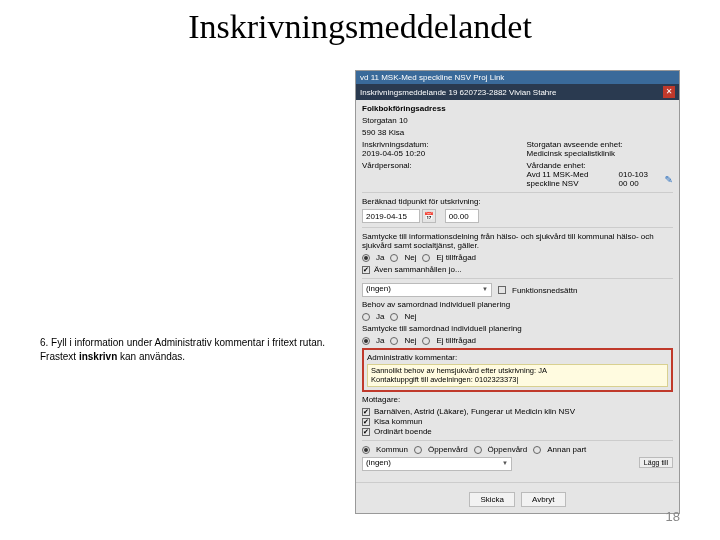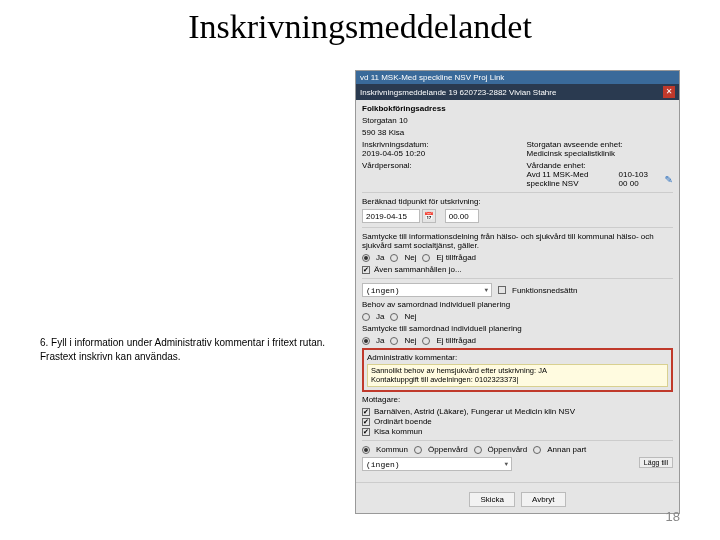--- a/index.html
+++ b/index.html
@@ -1,34 +1,34 @@
 <!DOCTYPE html>
 <html><head>
 <meta charset="utf-8">
 <style>
   * { box-sizing: border-box; margin: 0; padding: 0; }
   body { width: 720px; height: 540px; font-family: Arial, sans-serif; background: #fff; position: relative; }
   .slide-title { font-family: "Times New Roman", serif; font-size: 34px; text-align: center; padding-top: 8px; }
   .instr { position: absolute; left: 40px; top: 336px; font-size: 10px; line-height: 1.35; width: 290px; }
-  .instr b { font-weight: normal; }
+  .instr b { font-weight: bold; }
   .app-window { position: absolute; right: 40px; top: 70px; width: 325px; border: 1px solid #999; font-size: 8px; background: #e5e5e5; }
   .titlebar { background: #3a6a9a; color: #fff; padding: 2px 4px; font-size: 8px; }
   .panel-hdr { background: #2a3a50; color: #fff; padding: 2px 4px; display: flex; justify-content: space-between; align-items: center; }
   .close-x { background: #c0392b; color: #fff; width: 12px; height: 12px; text-align: center; line-height: 12px; font-size: 8px; }
   .panel-body { padding: 4px 6px; }
   .lbl-bold { font-weight: bold; font-size: 8px; }
   .txt { font-size: 8px; }
   .row { margin-bottom: 3px; }
   .row2col { display: flex; gap: 18px; margin-bottom: 3px; }
   .col { flex: 1; }
   hr.sep { border: none; border-top: 1px solid #ccc; margin: 4px 0; }
   .fld { display: inline-block; border: 1px solid #bbb; background: #fff; padding: 1px 3px; font-size: 8px; height: 14px; line-height: 12px; }
   .fld.date { width: 58px; }
   .fld.time { width: 34px; }
-  .fld.sel { width: 130px; display: inline-flex; align-items: flex-start; justify-content: space-between; font-family: Liberation Mono, monospace; }
+  .fld.sel { width: 130px; display: inline-flex; align-items: flex-end; justify-content: space-between; }
   .fld.sel-wide { width: 150px; }
   .fld .tri { font-size: 6px; color: #555; }
   .cal-icn { display: inline-flex; width: 14px; height: 14px; border: 1px solid #bbb; align-items: center; justify-content: center; font-size: 8px; vertical-align: top; }
   .radio-row { display: flex; gap: 6px; align-items: center; font-size: 8px; margin: 2px 0 3px 0; }
   .radio { width: 8px; height: 8px; border: 1px solid #666; border-radius: 50%; display: inline-flex; align-items: center; justify-content: center; }
   .radio.sel::after { content: ""; width: 4px; height: 4px; background: #333; border-radius: 50%; }
   .chk { width: 8px; height: 8px; border: 1px solid #666; display: inline-flex; align-items: center; justify-content: center; font-size: 7px; }
   .chk.sel::after { content: "✔"; font-size: 7px; }
   .chk-row { display: flex; gap: 4px; align-items: center; font-size: 8px; margin: 1px 0; }
   .pen-icn { color: #2a6fbf; font-size: 10px; margin-left: 4px; }
@@ -150,25 +150,25 @@
       </div>
     </div>
 
     <div class="row txt" style="margin-top:3px">Mottagare:</div>
     <div class="chk-row">
         <span class="chk sel"></span>
         <span>Barnälven, Astrid (Läkare), Fungerar ut Medicin klin NSV</span>
       </div>
     <div class="chk-row">
         <span class="chk sel"></span>
-        <span>Ordinärt boende</span>
+        <span>Kisa kommun</span>
       </div>
     <div class="chk-row">
         <span class="chk sel"></span>
-        <span>Kisa kommun</span>
+        <span>Ordinärt boende</span>
       </div>
 
     <hr class="sep">
     <div class="radio-row">
       <span class="radio sel"></span>
         <span>Kommun</span>
       <span class="radio"></span>
         <span>Öppenvård</span>
       <span class="radio"></span>
         <span>Öppenvård</span>

